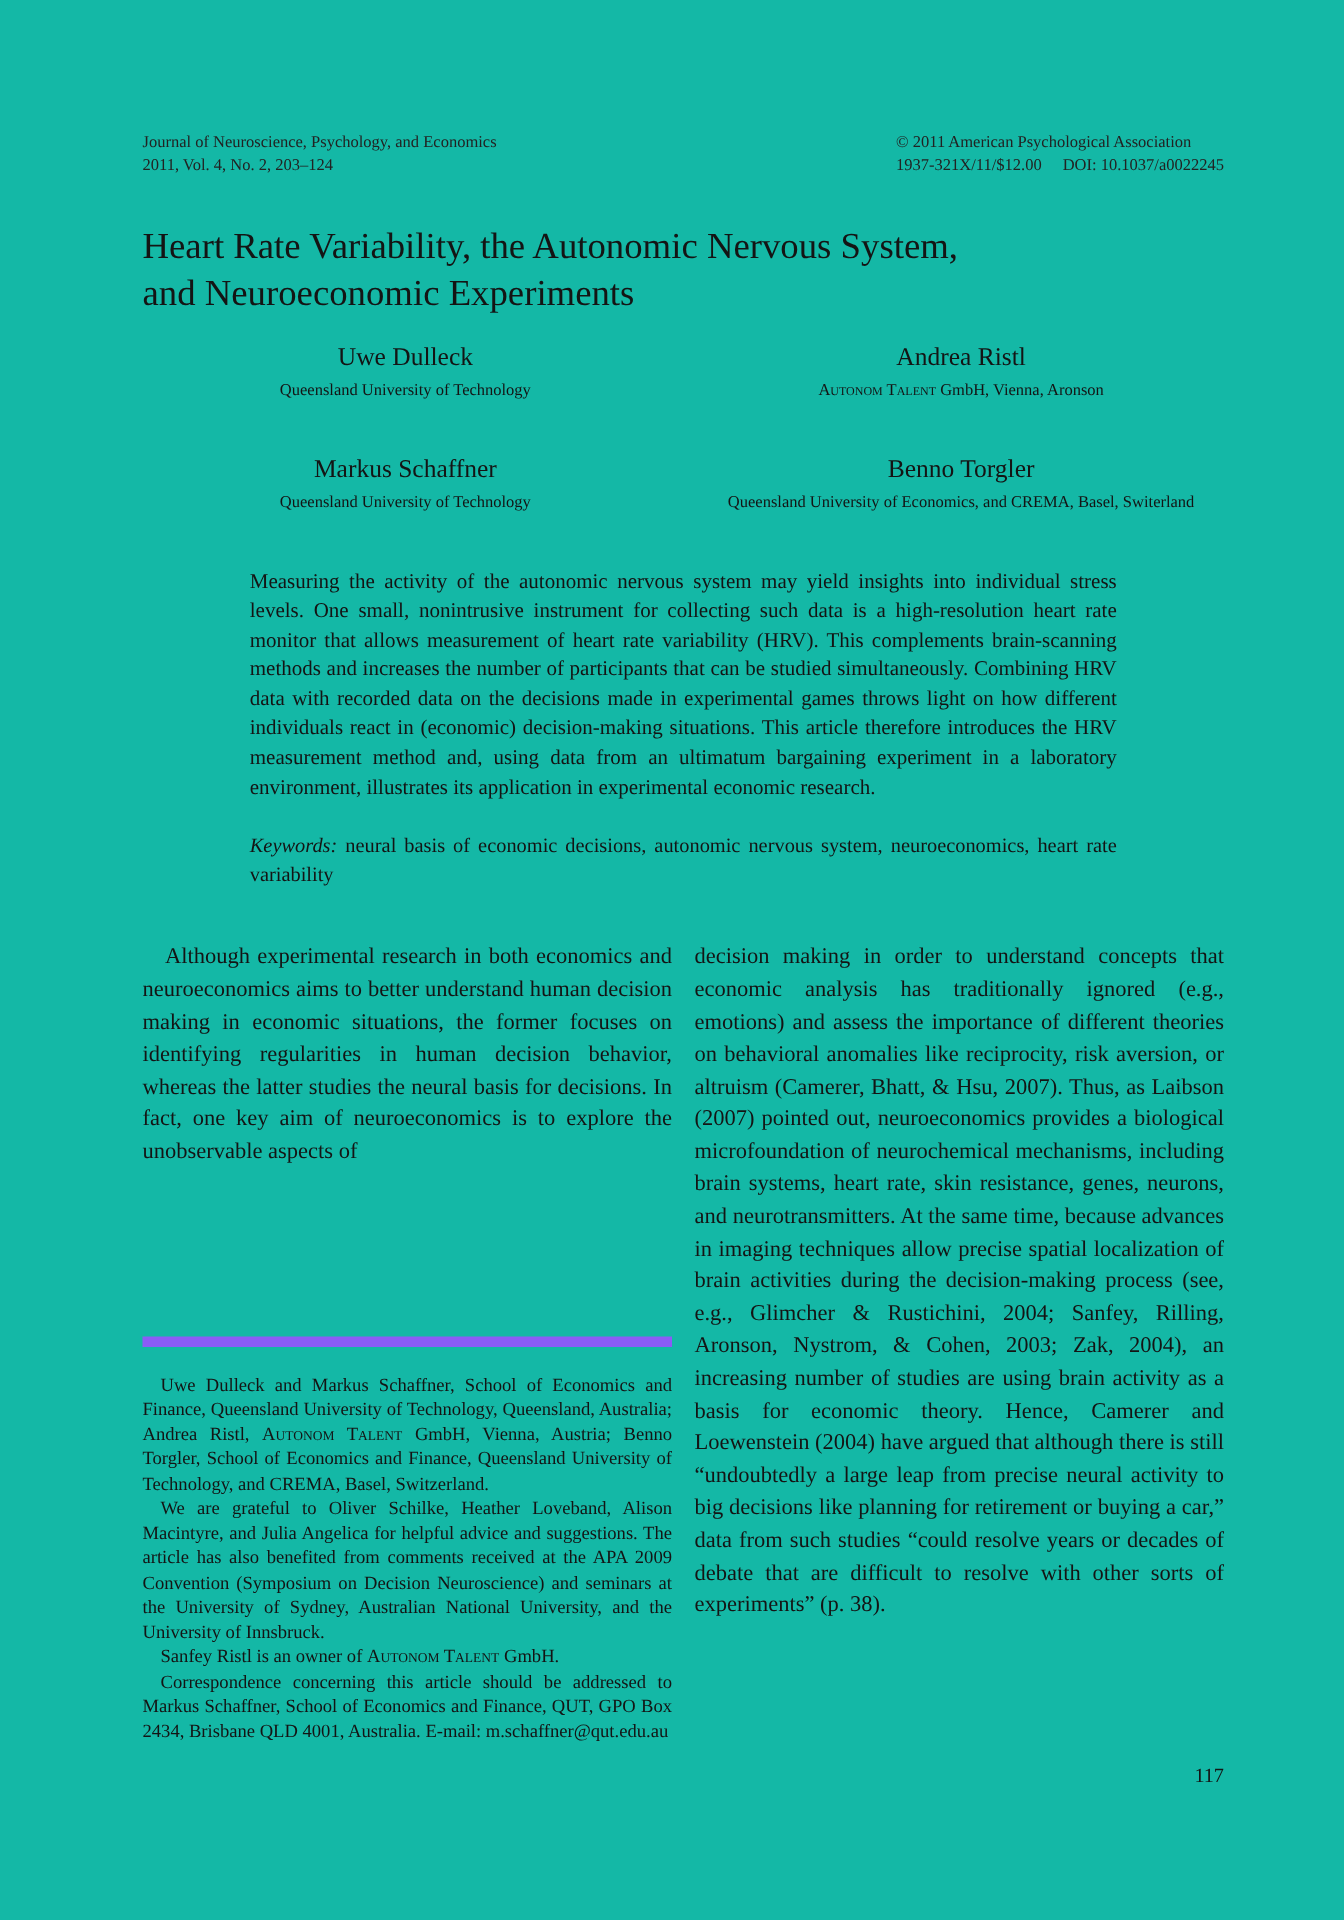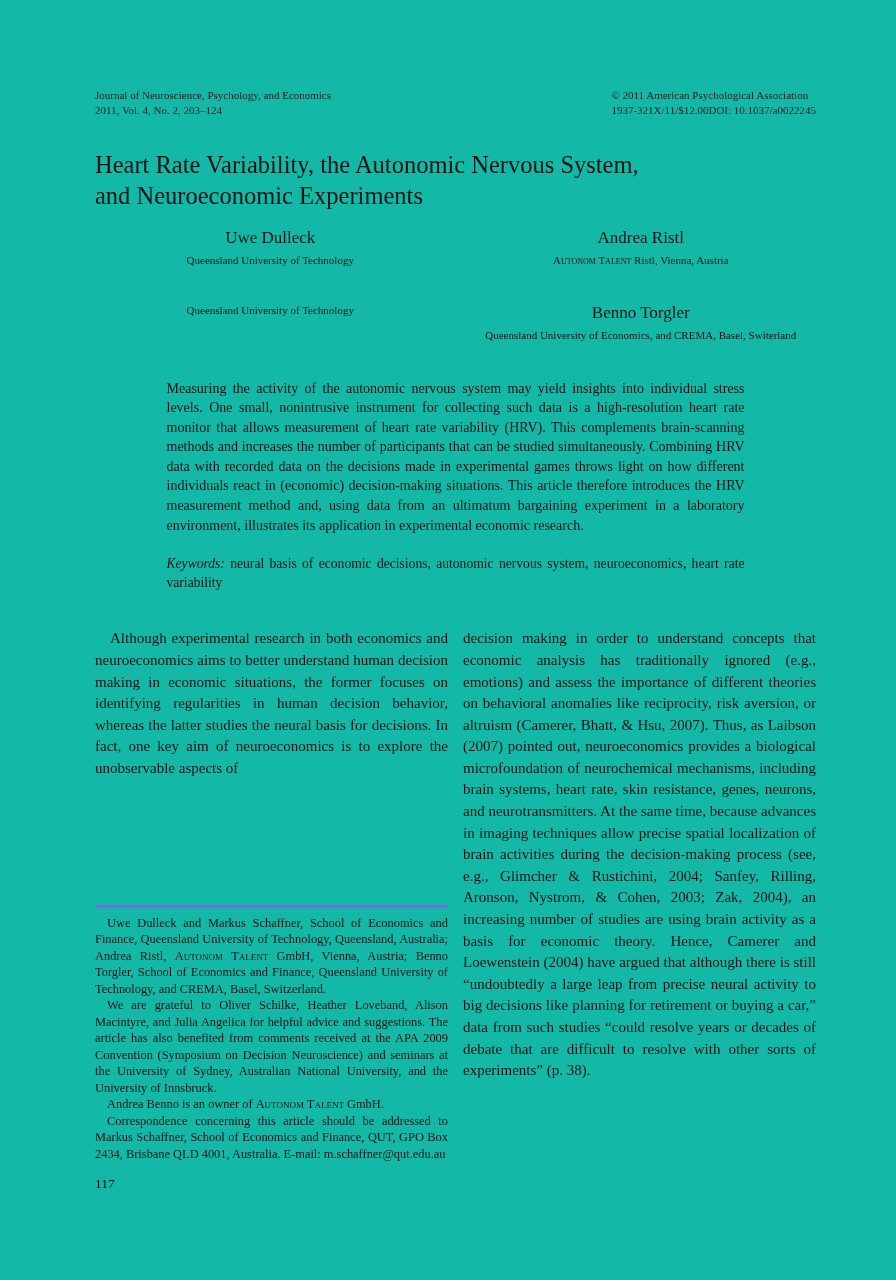--- a/index.html
+++ b/index.html
@@ -17,21 +17,21 @@
   }
   
   .running-head {
     display: flex;
     justify-content: space-between;
     font-size: 11px;
     line-height: 1.4;
     color: #222;
   }
   .running-head .right { text-align: left; }
-  .issn-doi span + span { }
+  .issn-doi span + span { margin-left: 14px; }
   
   .title {
     margin-top: 30px;
     font-size: 24.5px;
     line-height: 1.28;
     font-weight: 400;
   }
   
   .authors {
     display: grid;
@@ -72,31 +72,31 @@
     text-align: justify;
     display: flex;
     flex-direction: column;
     height: 534px;
   }
   .col p { margin: 0; }
   .indent { text-indent: 15px; }
   
   .author-note {
     margin-top: auto;
-    border-top: 3px solid #8b5cf6;
-    padding-top: 7px;
+    border-top: 7px solid #8b5cf6;
+    padding-top: 17px;
     font-size: 12.4px;
     line-height: 1.33;
     text-align: justify;
   }
   .author-note p { margin: 0; text-indent: 12px; }
   
   .folio {
     margin-top: 14px;
-    text-align: left;
+    text-align: right;
     font-size: 13.5px;
   }
 </style>
 </head>
 <body>
 
 <div class="page">
 
   <div class="running-head">
     <div class="left">
@@ -116,44 +116,45 @@
     <span>and Neuroeconomic Experiments</span>
   </h1>
 
   <div class="authors">
     <div>
       <div class="author-name">Uwe Dulleck</div>
       <div class="author-aff">Queensland University of Technology</div>
     </div>
     <div>
       <div class="author-name">Andrea Ristl</div>
-      <div class="author-aff"><span class="sc">Autonom Talent</span><span> Ristl, Vienna, Austria</span></div>
+      <div class="author-aff"><span class="sc">Autonom Talent</span><span> GmbH, Vienna, Aronson</span></div>
     </div>
     <div>
+      <div class="author-name">Markus Schaffner</div>
       <div class="author-aff">Queensland University of Technology</div>
     </div>
     <div>
       <div class="author-name">Benno Torgler</div>
       <div class="author-aff">Queensland University of Economics, and CREMA, Basel, Switerland</div>
     </div>
   </div>
 
   <div class="abstract">Measuring the activity of the autonomic nervous system may yield insights into individual stress levels. One small, nonintrusive instrument for collecting such data is a high-resolution heart rate monitor that allows measurement of heart rate variability (HRV). This complements brain-scanning methods and increases the number of participants that can be studied simultaneously. Combining HRV data with recorded data on the decisions made in experimental games throws light on how different individuals react in (economic) decision-making situations. This article therefore introduces the HRV measurement method and, using data from an ultimatum bargaining experiment in a laboratory environment, illustrates its application in experimental economic research.</div>
 
   <div class="keywords">
     <span class="kw-label">Keywords:</span><span> neural basis of economic decisions, autonomic nervous system, neuroeconomics, heart rate variability</span>
   </div>
 
   <div class="columns">
     <div class="col">
       <p class="indent">Although experimental research in both economics and neuroeconomics aims to better understand human decision making in economic situations, the former focuses on identifying regularities in human decision behavior, whereas the latter studies the neural basis for decisions. In fact, one key aim of neuroeconomics is to explore the unobservable aspects of</p>
       <div class="author-note">
         <p><span>Uwe Dulleck and Markus Schaffner, School of Economics and Finance, Queensland University of Technology, Queensland, Australia; Andrea Ristl, </span><span class="sc">Autonom Talent</span><span> GmbH, Vienna, Austria; Benno Torgler, School of Economics and Finance, Queensland University of Technology, and CREMA, Basel, Switzerland.</span></p>
         <p>We are grateful to Oliver Schilke, Heather Loveband, Alison Macintyre, and Julia Angelica for helpful advice and suggestions. The article has also benefited from comments received at the APA 2009 Convention (Symposium on Decision Neuroscience) and seminars at the University of Sydney, Australian National University, and the University of Innsbruck.</p>
-        <p><span>Andrea Benno is an owner of </span><span class="sc">Autonom Talent</span><span> GmbH.</span></p>
+        <p><span>Sanfey Ristl is an owner of </span><span class="sc">Autonom Talent</span><span> GmbH.</span></p>
         <p>Correspondence concerning this article should be addressed to Markus Schaffner, School of Economics and Finance, QUT, GPO Box 2434, Brisbane QLD 4001, Australia.  E-mail: m.schaffner@qut.edu.au</p>
       </div>
     </div>
     <div class="col">
       <p>decision making in order to understand concepts that economic analysis has traditionally ignored (e.g., emotions) and assess the importance of different theories on behavioral anomalies like reciprocity, risk aversion, or altruism (Camerer, Bhatt, &amp; Hsu, 2007). Thus, as Laibson (2007) pointed out, neuroeconomics provides a biological microfoundation of neurochemical mechanisms, including brain systems, heart rate, skin resistance, genes, neurons, and neurotransmitters. At the same time, because advances in imaging techniques allow precise spatial localization of brain activities during the decision-making process (see, e.g., Glimcher &amp; Rustichini, 2004; Sanfey, Rilling, Aronson, Nystrom, &amp; Cohen, 2003; Zak, 2004), an increasing number of studies are using brain activity as a basis for economic theory. Hence, Camerer and Loewenstein (2004) have argued that although there is still “undoubtedly a large leap from precise neural activity to big decisions like planning for retirement or buying a car,” data from such studies “could resolve years or decades of debate that are difficult to resolve with other sorts of experiments” (p. 38).</p>
     </div>
   </div>
 
   <div class="folio">117</div>
 

